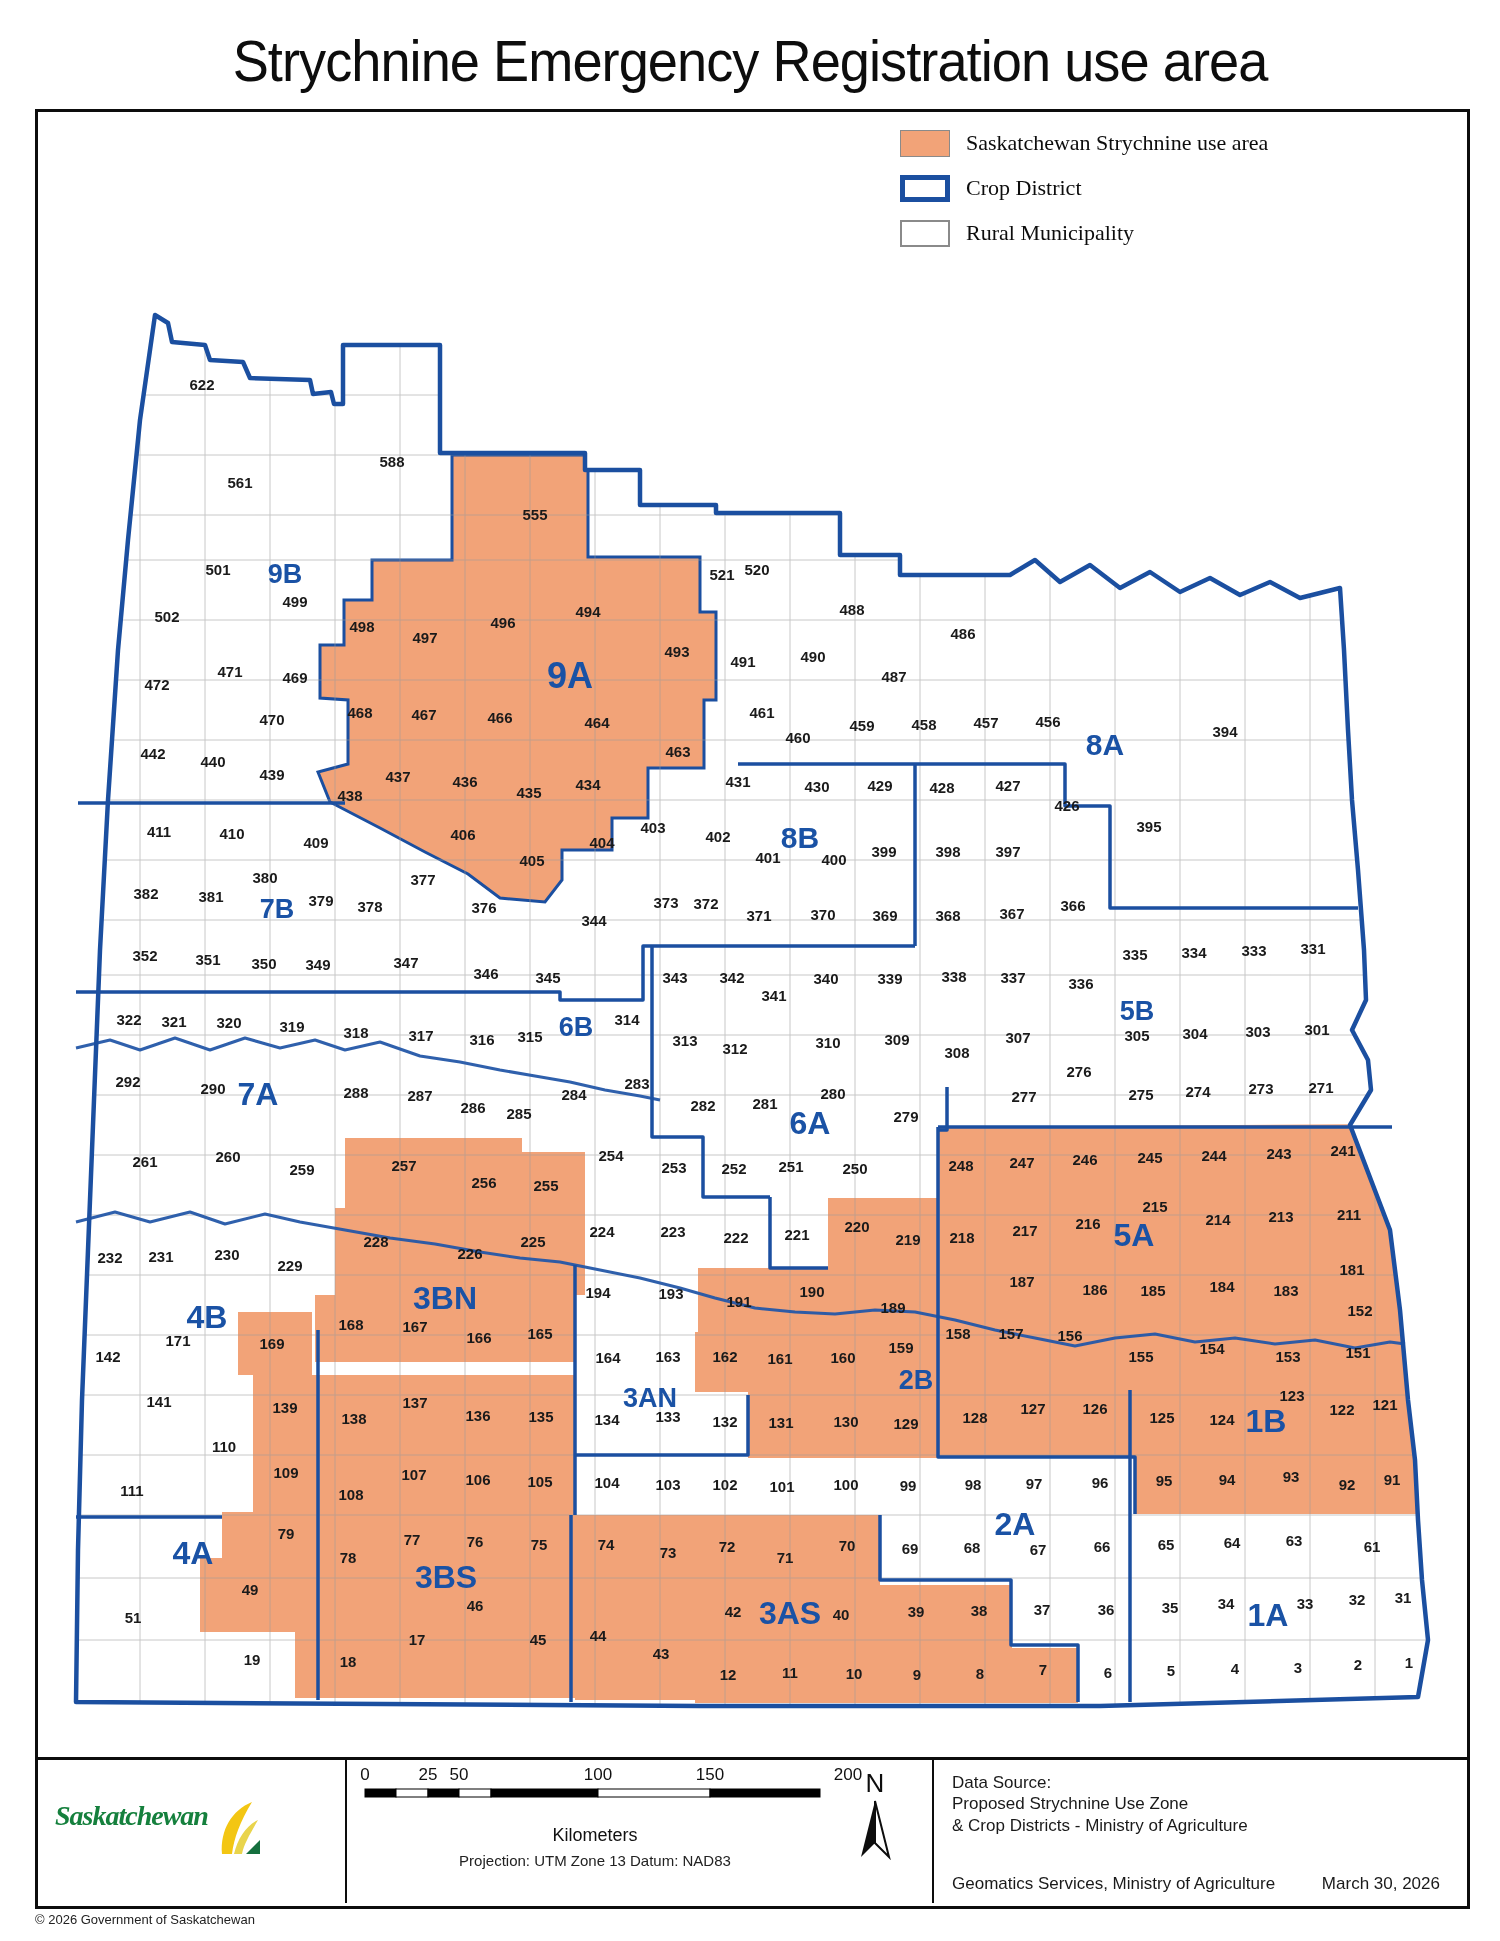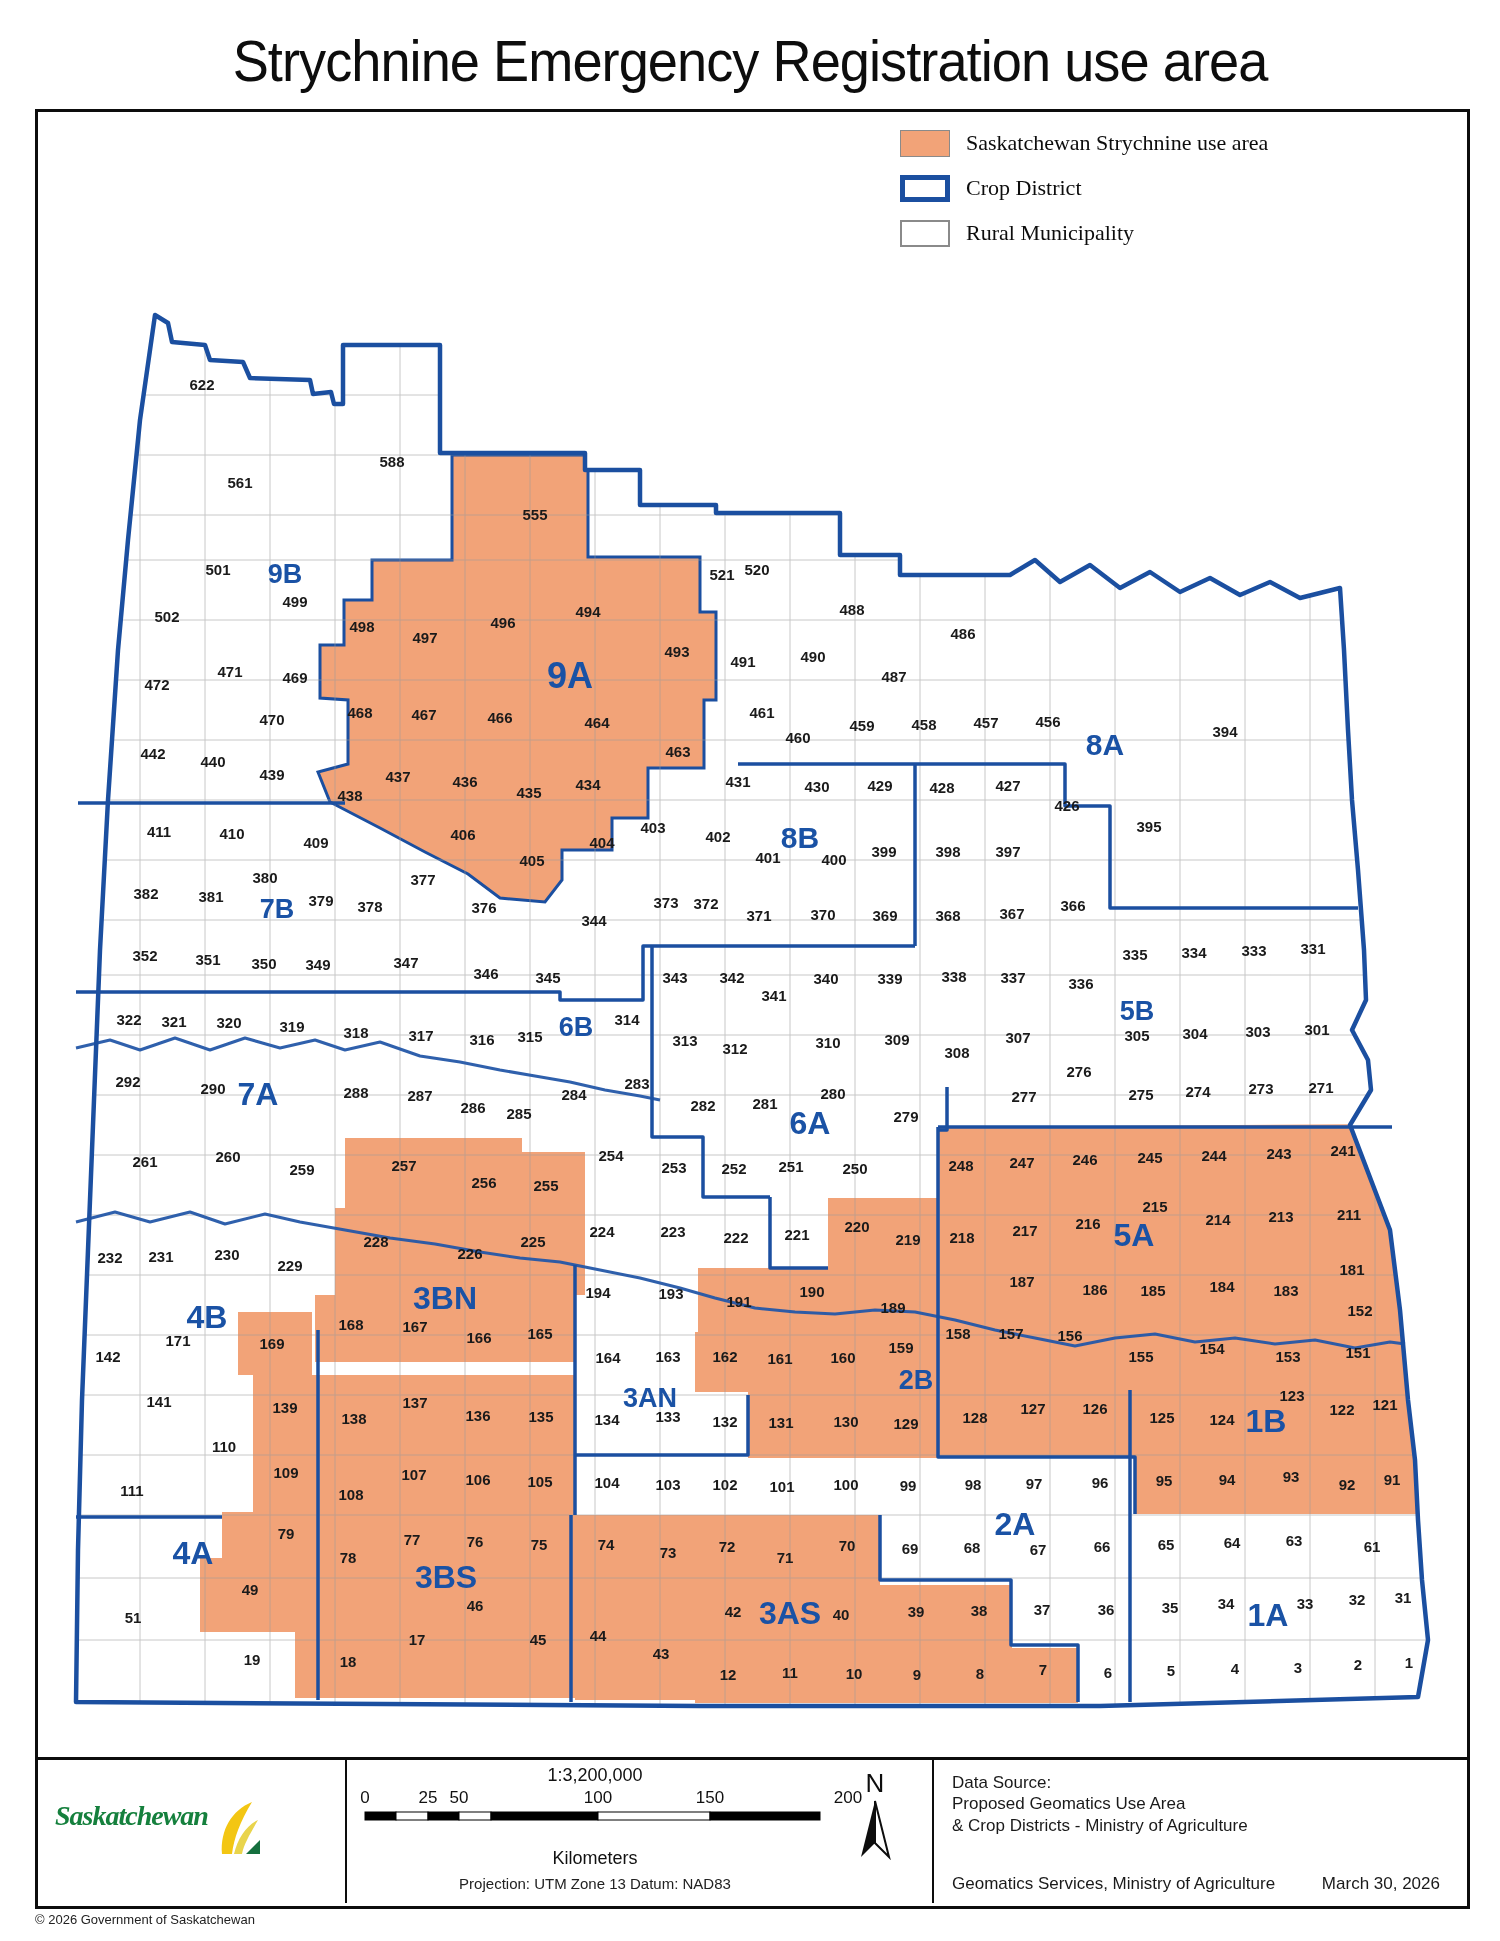--- a/index.html
+++ b/index.html
@@ -479,21 +479,20 @@
   <div class="logo">
     <span class="logo-text">Saskatchewan</span>
     <svg width="50" height="56" viewBox="0 0 50 56" style="margin-left:4px;">
       <path d="M10,54 C8,30 20,10 40,2 C28,22 22,38 20,54 Z" fill="#f3c613"></path>
       <path d="M22,54 C26,38 34,26 46,20 C38,34 32,44 30,54 Z" fill="#e9d44c"></path>
       <path d="M34,54 L48,40 L48,54 Z" fill="#156f3e"></path>
     </svg>
   </div>
 
   <div class="scale-block">
-    <div class="scale-ratio">1:3,200,000</div>
     <div class="ticks" id="scale-ticks">
         <span style="left: 65px;">0</span>
         <span style="left: 128px;">25</span>
         <span style="left: 159px;">50</span>
         <span style="left: 298px;">100</span>
         <span style="left: 410px;">150</span>
         <span style="left: 520px; margin-left: 28px;">200</span>
       </div>
     <svg width="590" height="14" viewBox="0 0 590 14" id="scale-bar-svg">
         <rect x="65" y="2" width="31" height="8" fill="#000" stroke="#000" stroke-width="1"></rect>
@@ -511,21 +510,21 @@
   <div class="north">
     <div class="n">N</div>
     <svg width="40" height="62" viewBox="0 0 40 62">
       <polygon points="20,2 6,58 20,44" fill="#0d0d0d"></polygon>
       <polygon points="20,2 34,58 20,44" fill="#fff" stroke="#0d0d0d" stroke-width="2"></polygon>
     </svg>
   </div>
 
   <div class="datasource">
     <div>Data Source:</div>
-    <div>Proposed Geomatics Use Area</div>
+    <div>Proposed Strychnine Use Zone</div>
     <div>&amp; Crop Districts - Ministry of Agriculture</div>
   </div>
   <div class="credit-row">
     <span>Geomatics Services, Ministry of Agriculture</span>
     <span>March 30, 2026</span>
   </div>
 
   <div class="copyright">© 2026 Government of Saskatchewan</div>
 </div>
 

